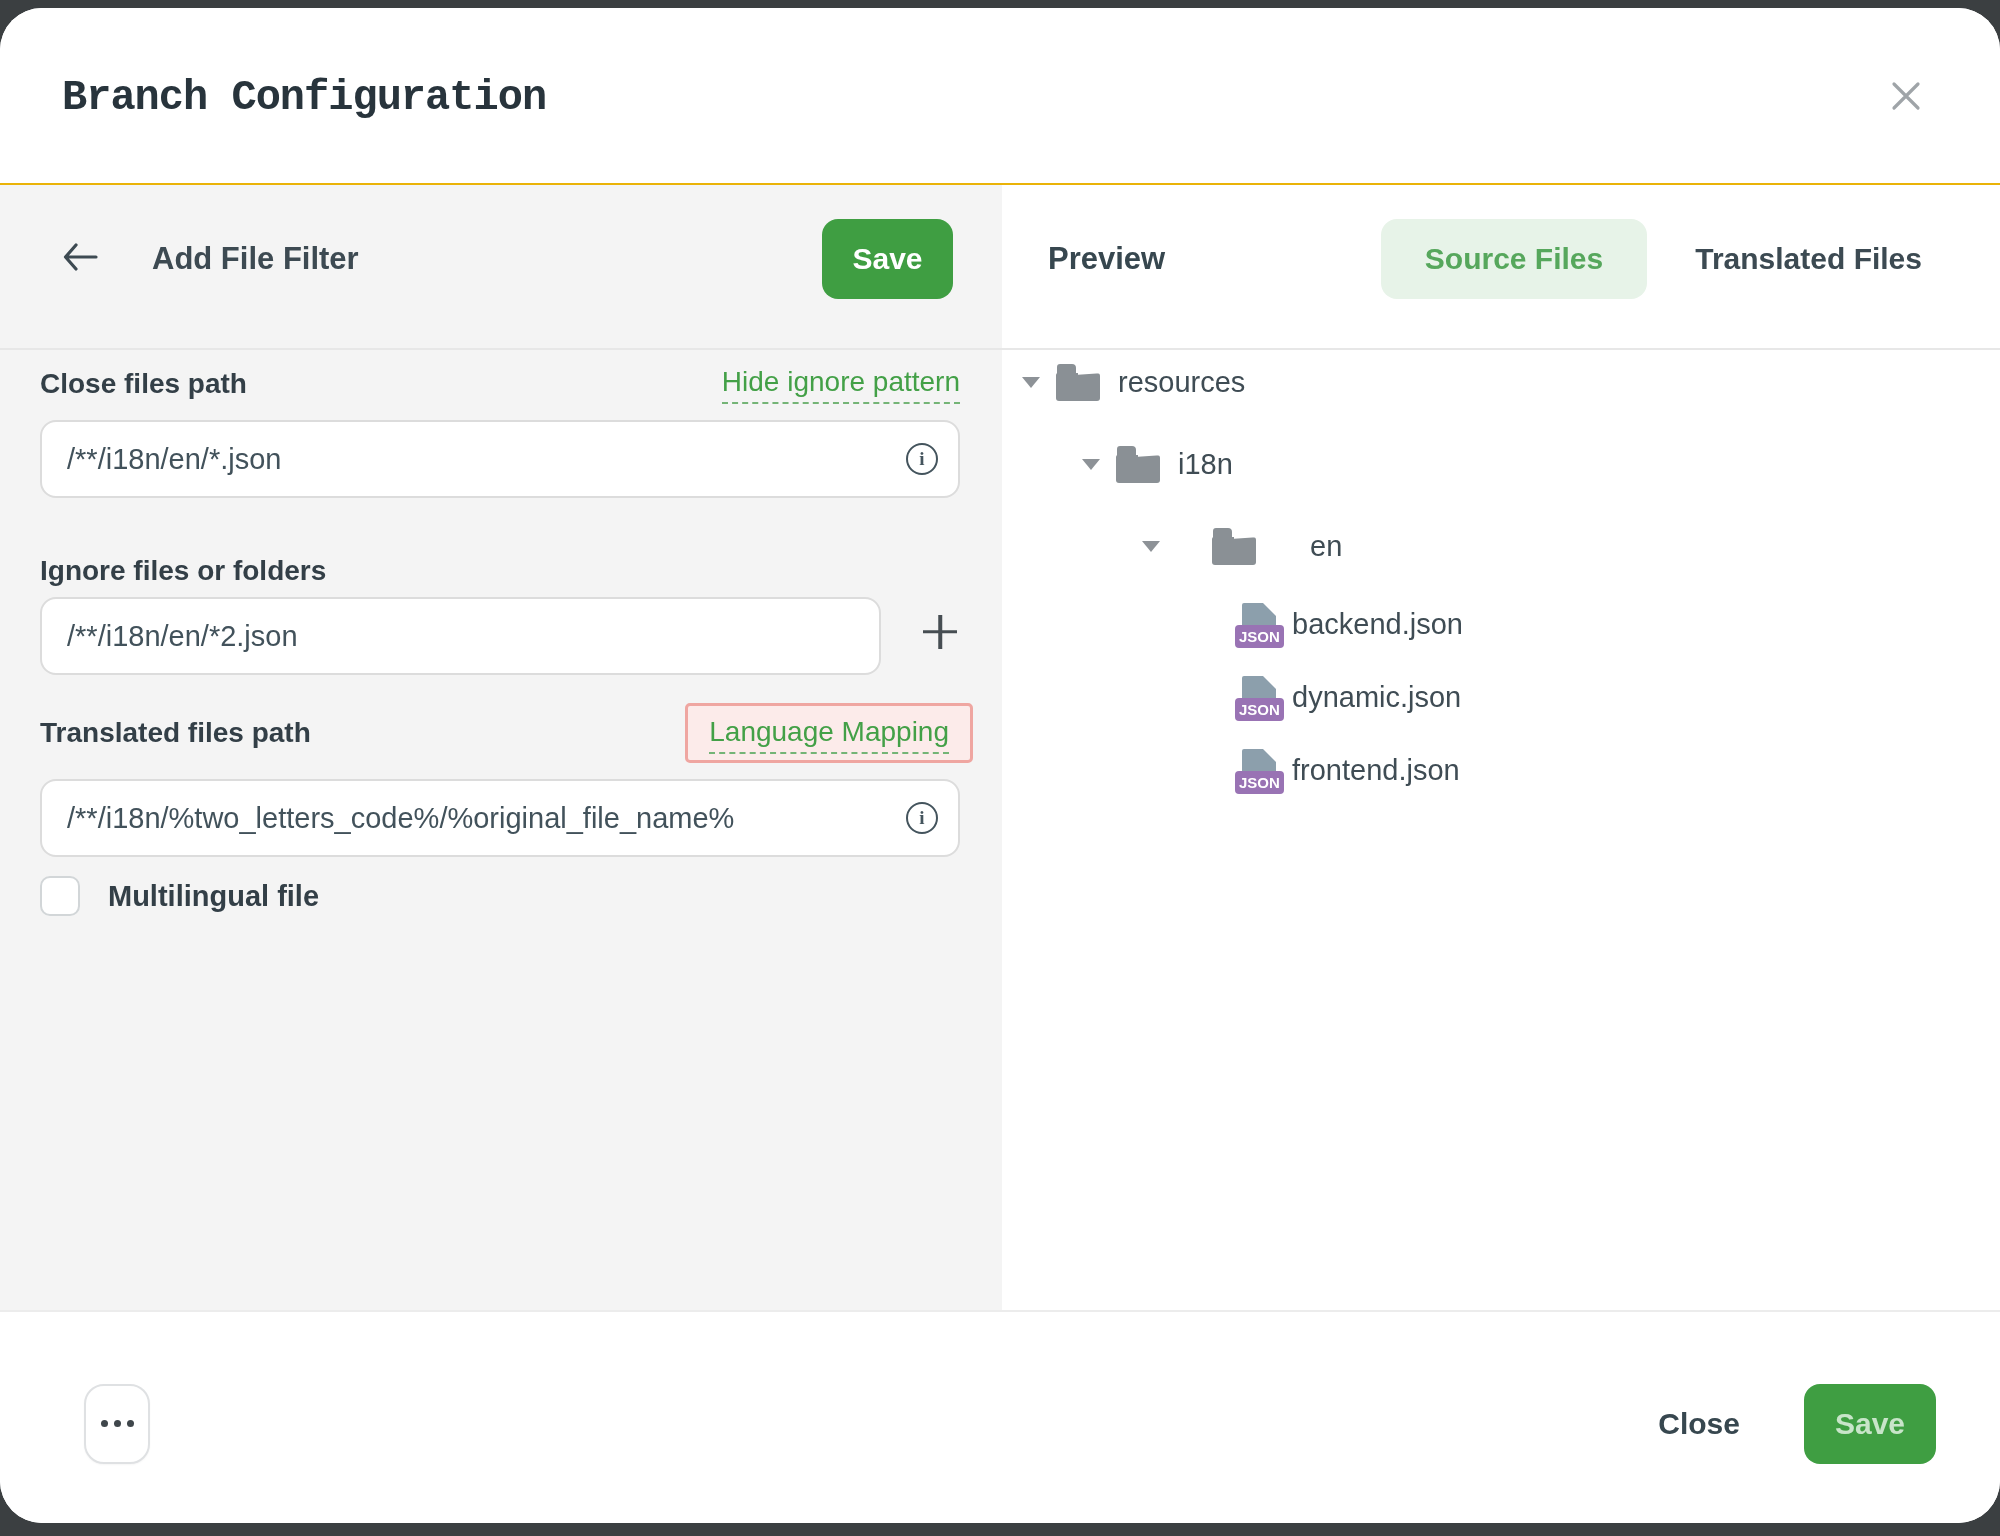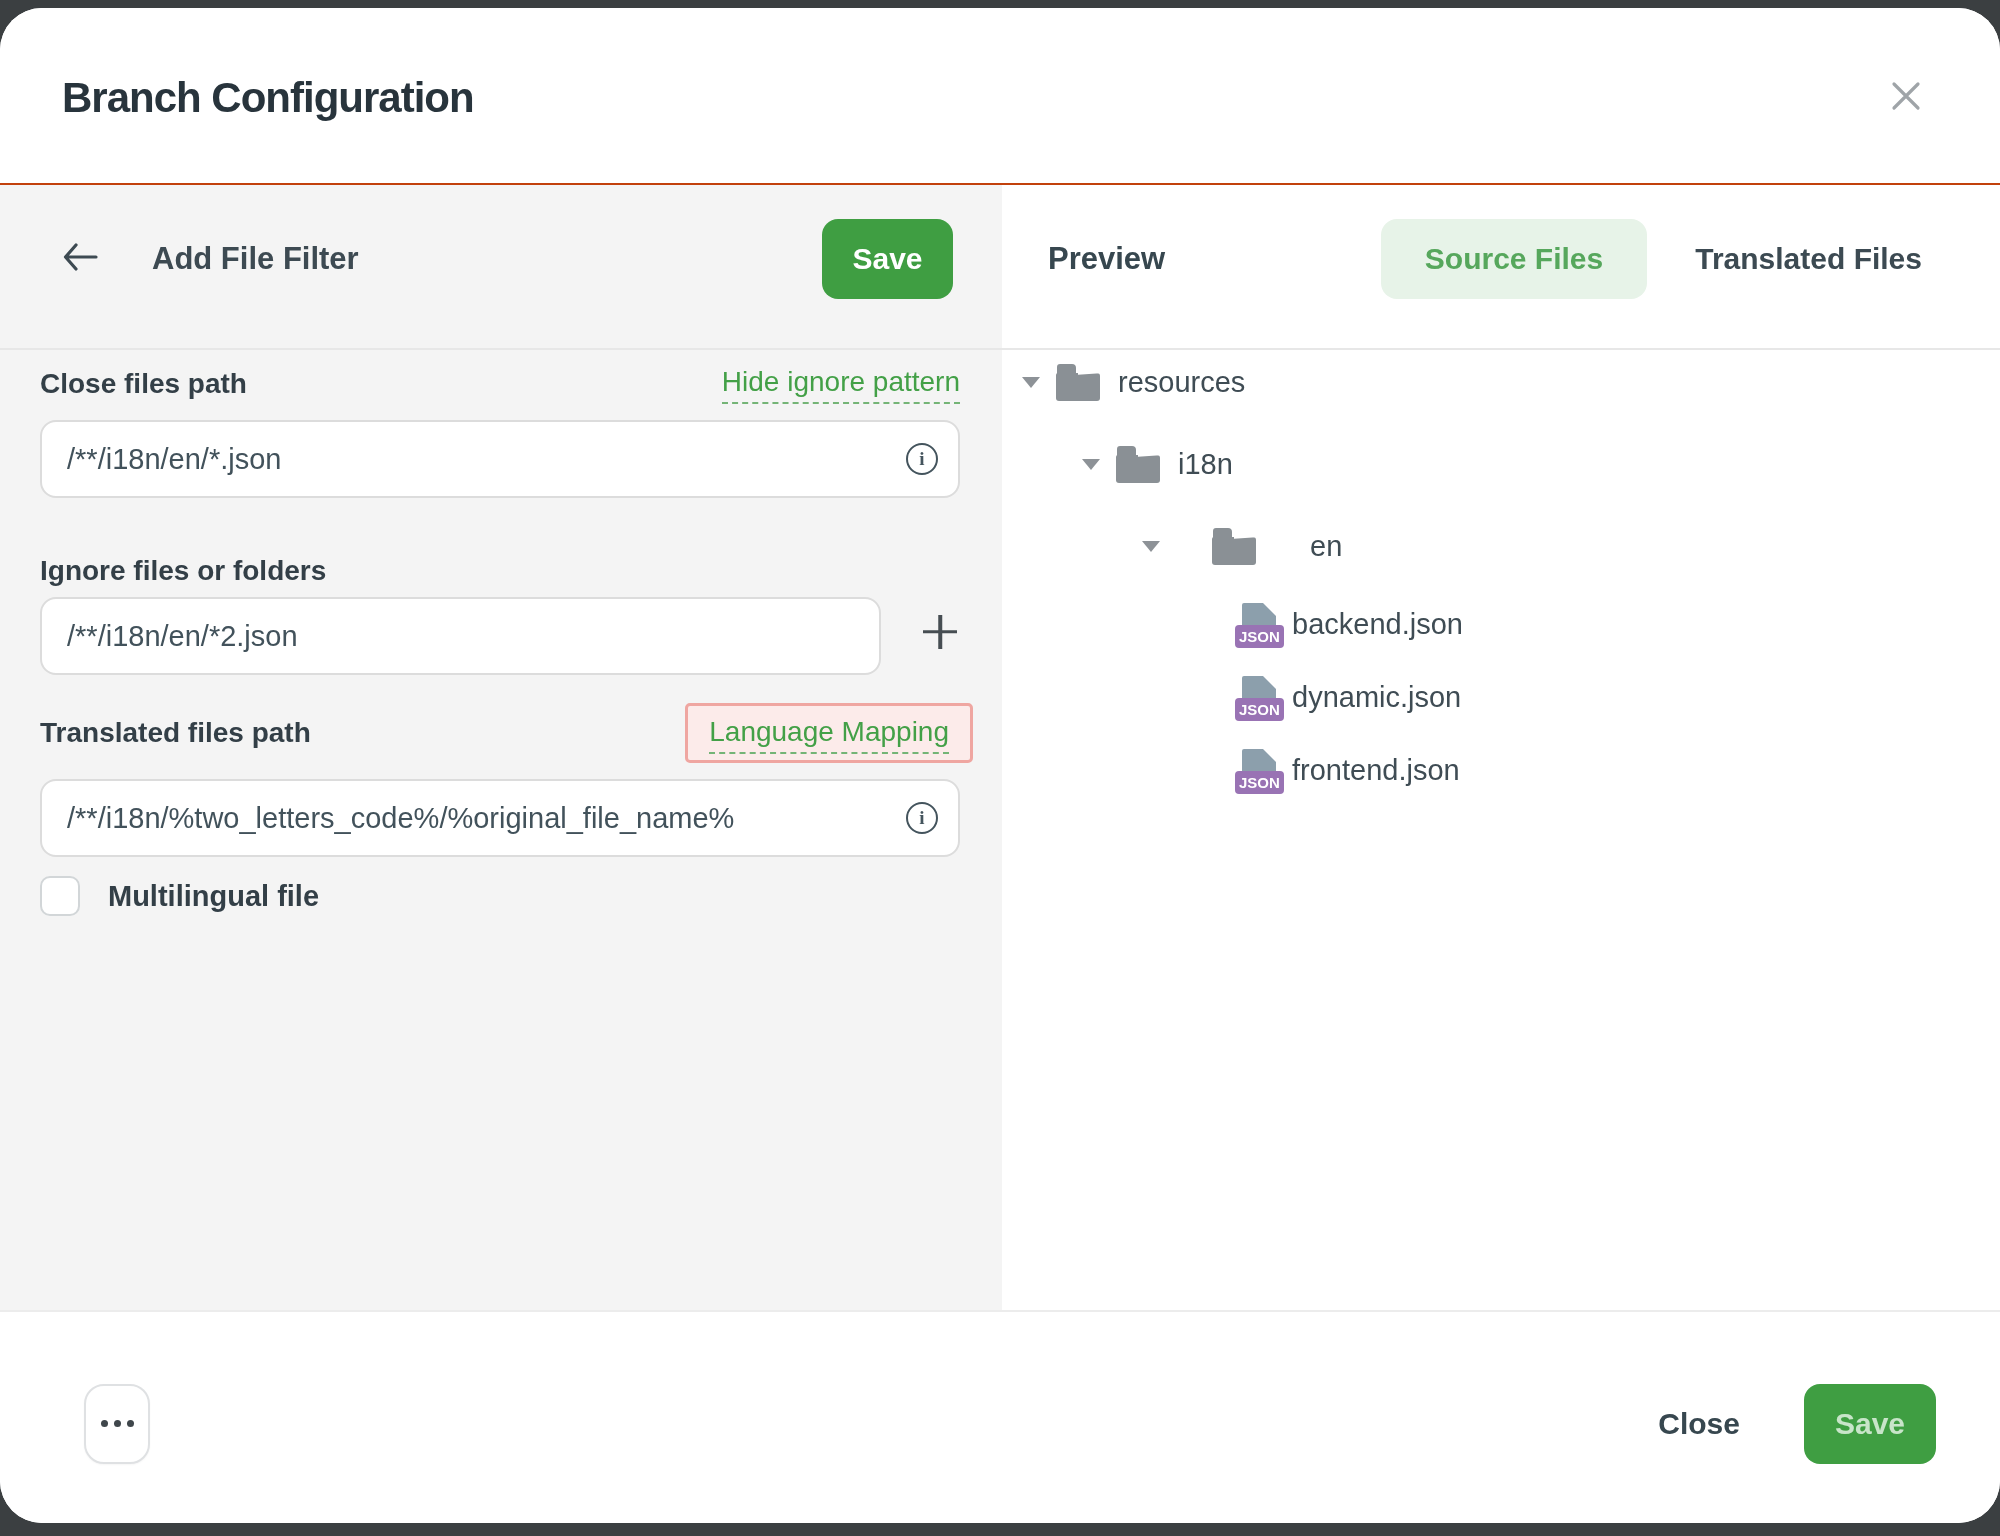--- a/index.html
+++ b/index.html
@@ -1,25 +1,25 @@
 <!DOCTYPE html>
 <html><head>
 <meta charset="utf-8">
 <style>
   * { margin:0; padding:0; box-sizing:border-box; }
   html,body { width:2000px; height:1536px; background:#3b3f41; font-family:"Liberation Sans", sans-serif; }
   .modal { position:absolute; left:0; right:0; top:8px; height:1515px; background:#fff; border-radius:42px; overflow:hidden; display:flex; flex-direction:column; }
 
   
-  .m-header { height:175px; flex:none; display:flex; align-items:center; padding:4px 72px 0 62px; background:#fff; }
+  .m-header { height:175px; flex:none; display:flex; align-items:center; padding:4px 72px 0 62px; background:#fff;font-family:Liberation Mono, monospace; }
   .m-title { font-size:42px; font-weight:600; color:#28343c; letter-spacing:-1px; }
   .close-btn { margin-left:auto; width:44px; height:44px; display:flex; align-items:center; justify-content:center; cursor:pointer; background:none; border:none; }
 
   
-  .m-subheader { height:167px; flex:none; display:flex; border-top:2px solid #c2410c; border-bottom:2px solid #e7e7e7; }
+  .m-subheader { height:167px; flex:none; display:flex; border-top:2px solid #eab308; border-bottom:2px solid #e7e7e7; }
   .sub-left { width:1002px; flex:none; background:#f4f4f4; display:flex; align-items:center; padding:0 49px 16px 62px; }
   .back-btn { background:none; border:none; width:40px; height:40px; display:flex; align-items:center; cursor:pointer; flex:none; }
   .sub-title { font-size:31px; font-weight:600; color:#3d4a52; margin-left:50px; }
   .btn-green { margin-left:auto; width:131px; height:80px; border:none; border-radius:16px; background:#3f9e42; color:#fff; font-size:30px; font-weight:600; font-family:inherit; cursor:pointer; }
   .sub-right { flex:1; background:#fff; display:flex; align-items:center; padding:0 78px 16px 46px; }
   .preview-title { font-size:31px; font-weight:600; color:#37474f; }
   .tab-pill { margin-left:auto; height:80px; padding:0 44px; display:flex; align-items:center; border-radius:16px; background:#e7f3e8; color:#56a75c; font-size:30px; font-weight:600; cursor:pointer; }
   .tab-plain { margin-left:48px; font-size:30px; font-weight:600; color:#3c4a52; cursor:pointer; }
 
   

